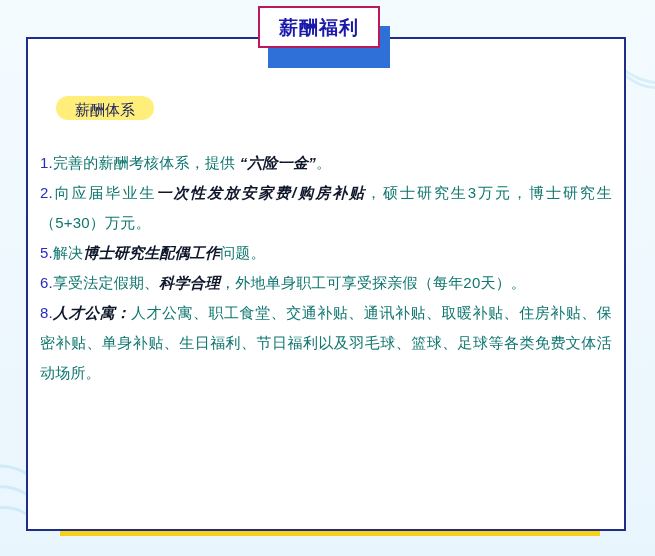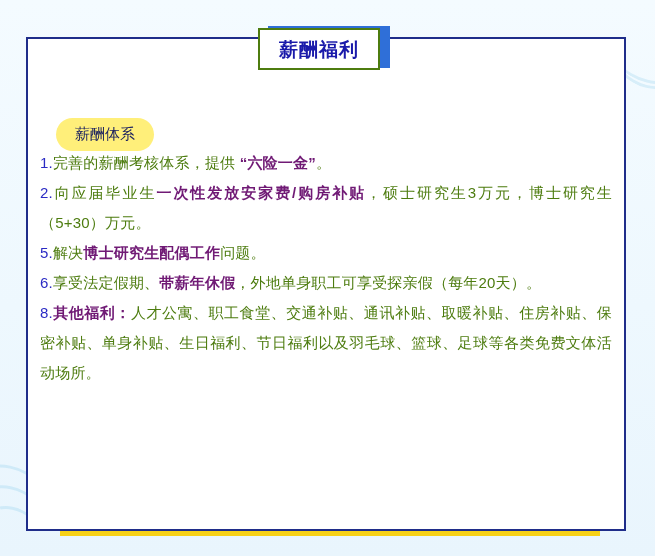--- a/index.html
+++ b/index.html
@@ -30,50 +30,49 @@
   #card-bottom-accent{
     position:absolute;left:60px;top:525px;width:540px;height:11px;
     background:#f7d117;z-index:2;
   }
   
   #title-shadow{
     position:absolute;left:268px;top:26px;width:122px;height:42px;
     background:#2f6fd8;z-index:4;
   }
   #title-box{
-    position:absolute;left:258px;top:28px;width:122px;height:42px;
-    background:#ffffff;border:2px solid #4d7c0f;box-sizing:border-box;
+    position:absolute;left:258px;top:6px;width:122px;height:42px;
+    background:#ffffff;border:2px solid #be185d;box-sizing:border-box;
     display:flex;align-items:center;justify-content:center;z-index:5;
   }
   #title-text{
     font-size:19px;font-weight:bold;color:#1a1aaa;letter-spacing:1px;
     line-height:1;white-space:nowrap;
   }
   
   #badge{
-    position:absolute;left:56px;top:96px;height:33px;padding:0 19px;
-    background:#ffef7a;border-radius:17px;display:flex;align-items:center;
+    position:absolute;left:56px;top:96px;height:24px;padding:0 19px;
+    background:#ffef7a;border-radius:17px;display:flex;align-items:flex-end;
     z-index:6;
-    margin-top:22px;
   }
   #badge-text{font-size:15px;color:#1f2460;font-weight:normal;white-space:nowrap;}
 
   
   #list{
     position:absolute;left:40px;top:148px;width:572px;z-index:6;
   }
   .item{
     font-size:15px;color:#2b2bc4;line-height:30px;letter-spacing:.2px;
     text-align:justify;
   }
   .num{color:#2b2bc4;}
   .em{
-    color:#701a75;font-weight:bold;
+    color:#0f172a;font-weight:bold;font-style:italic;
   }
-  .plain{color:#4d7c0f;}
+  .plain{color:#0f766e;}
 </style>
 </head>
 <body>
 
 <div id="bg-layer">
   <div id="bg-tint"></div>
   <span class="swoosh sw1"></span>
   <span class="swoosh sw2"></span>
   <span class="swoosh sw3"></span>
   <span class="swoosh sw4"></span>
@@ -89,15 +88,15 @@
 </div>
 
 <div id="badge">
   <span id="badge-text">薪酬体系</span>
 </div>
 
 <div id="list">
     <div class="item"><span class="num">1.</span><span class="plain">完善的薪酬考核体系，提供 </span><span class="em">“六险一金”</span><span class="plain">。</span></div>
     <div class="item"><span class="num">2.</span><span class="plain">向应届毕业生</span><span class="em">一次性发放安家费/购房补贴</span><span class="plain">，硕士研究生3万元，博士研究生（5+30）万元。</span></div>
     <div class="item"><span class="num">5.</span><span class="plain">解决</span><span class="em">博士研究生配偶工作</span><span class="plain">问题。</span></div>
-    <div class="item"><span class="num">6.</span><span class="plain">享受法定假期、</span><span class="em">带薪年休假</span><span class="plain">，外地单身职工可享受探亲假（每年20天）。</span></div>
-    <div class="item"><span class="num">8.</span><span class="em">其他福利：</span><span class="plain">人才公寓、职工食堂、交通补贴、通讯补贴、取暖补贴、住房补贴、保密补贴、单身补贴、生日福利、节日福利以及羽毛球、篮球、足球等各类免费文体活动场所。</span></div>
+    <div class="item"><span class="num">6.</span><span class="plain">享受法定假期、</span><span class="em">科学合理</span><span class="plain">，外地单身职工可享受探亲假（每年20天）。</span></div>
+    <div class="item"><span class="num">8.</span><span class="em">人才公寓：</span><span class="plain">人才公寓、职工食堂、交通补贴、通讯补贴、取暖补贴、住房补贴、保密补贴、单身补贴、生日福利、节日福利以及羽毛球、篮球、足球等各类免费文体活动场所。</span></div>
   </div>
 
 </body></html>

